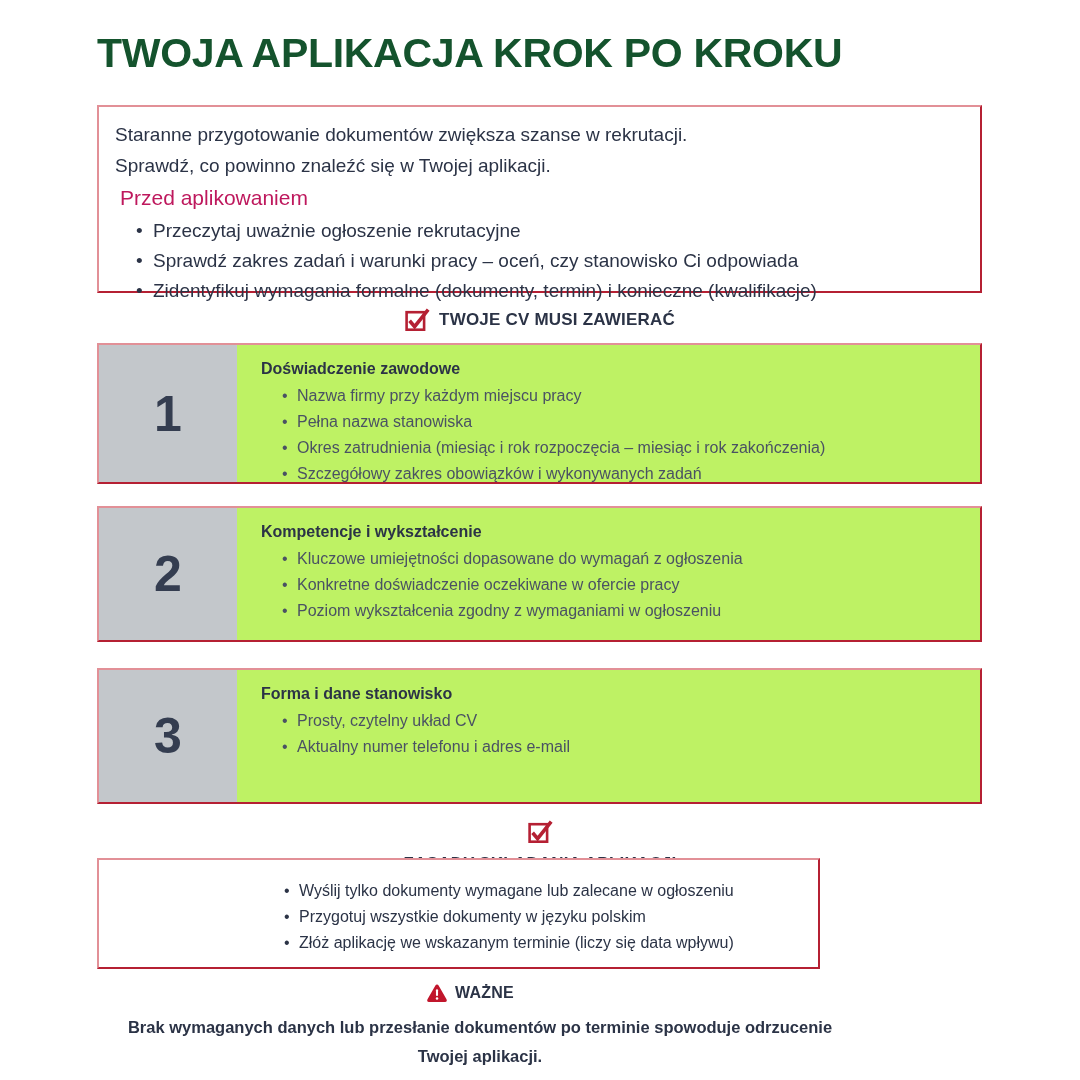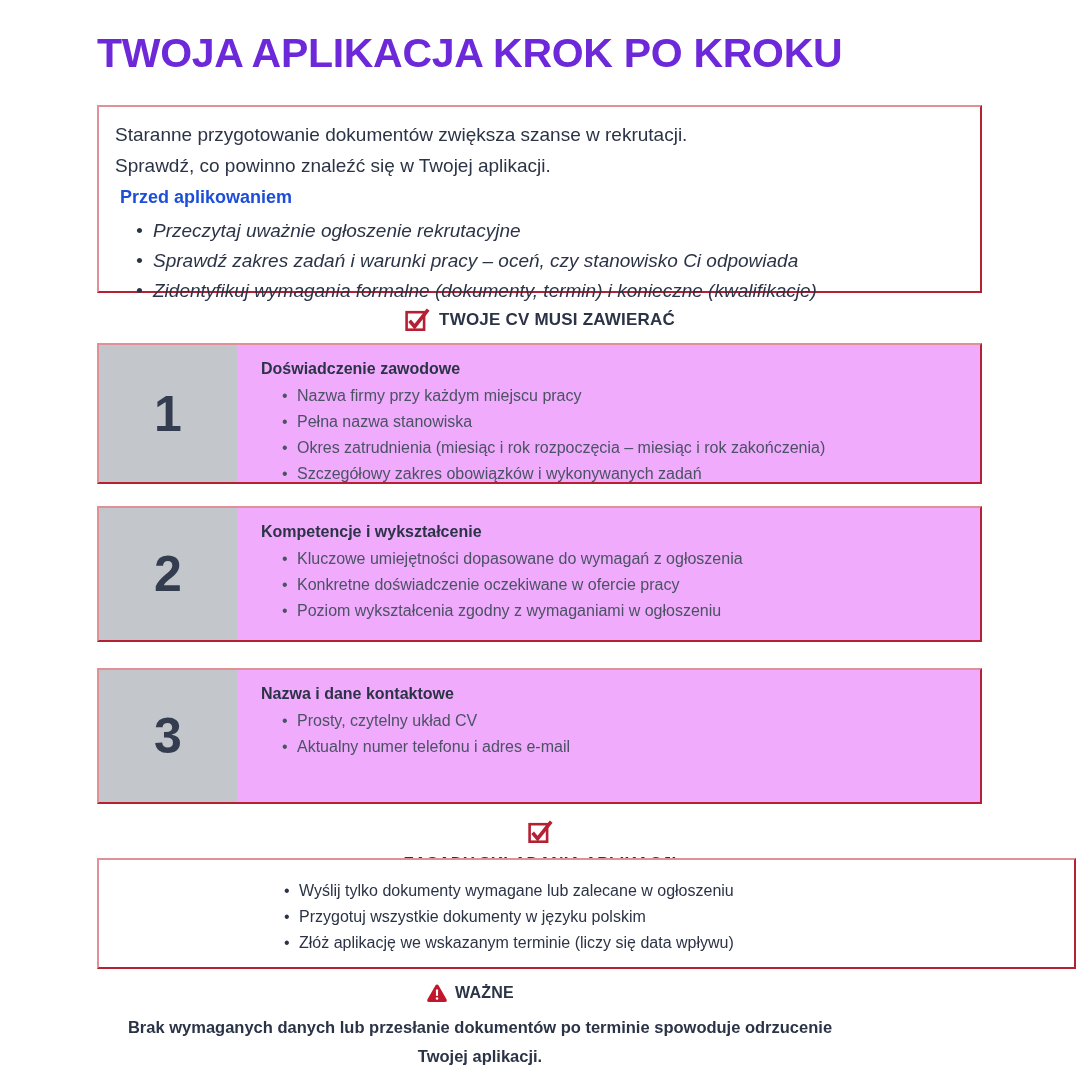--- a/index.html
+++ b/index.html
@@ -23,21 +23,21 @@
   }
 
   
   .title {
     position: absolute;
     left: 97px;
     top: 30px;
     font-size: 41px;
     font-weight: bold;
     letter-spacing: -0.3px;
-    color: #6d28d9;
+    color: #14532d;
     line-height: 1.15;
     white-space: nowrap;
   }
 
   
   .box {
     position: absolute;
     box-sizing: border-box;
     background: #ffffff;
     border-top: 2px solid #e29097;
@@ -54,32 +54,31 @@
     height: 188px;
     padding: 12px 16px 16px 16px;
   }
   .intro-line {
     font-size: 19px;
     line-height: 31px;
     color: #2b3346;
     white-space: nowrap;
   }
   .intro-sub {
-    font-size: 18px;
-    font-weight: bold;
+    font-size: 21px;
+    font-weight: normal;
     line-height: 33px;
-    color: #1d4ed8;
+    color: #be185d;
     padding-left: 5px;
     white-space: nowrap;
   }
   .intro ul {
     margin: 2px 0 0 0;
     padding-left: 38px;
     list-style: none;
-    font-style: italic;
   }
   .intro ul li {
     position: relative;
     font-size: 19px;
     line-height: 30px;
     color: #2b3346;
     white-space: nowrap;
   }
   .intro ul li::before {
     content: "\2022";
@@ -128,21 +127,21 @@
     align-items: center;
     justify-content: center;
     font-size: 50px;
     font-weight: bold;
     color: #343d50;
     line-height: 1;
   }
   .card .body {
     flex: 1 1 auto;
     padding: 13px 0 16px 24px;
-    background: #f0abfc;
+    background: #bef264;
   }
   .card .ctitle {
     font-size: 16px;
     font-weight: bold;
     color: #2b3346;
     line-height: 22px;
     margin-bottom: 3px;
     white-space: nowrap;
   }
   .card ul {
@@ -170,21 +169,21 @@
   #card2 { left: 97px; top: 506px; width: 885px; height: 136px; }
   #card3 { left: 97px; top: 668px; width: 885px; height: 136px; }
 
   #head1 { top: 307px; gap: 9px; }
   #head2 { top: 819px; flex-direction: column; }
 
   
   .rules {
     left: 97px;
     top: 858px;
-    width: 979px;
+    width: 723px;
     height: 111px;
     padding: 18px 0 0 0;
   }
   .rules ul {
     margin: 0;
     padding-left: 200px;
     list-style: none;
   }
   .rules ul li {
     position: relative;
@@ -283,21 +282,21 @@
         <li>Kluczowe umiejętności dopasowane do wymagań z ogłoszenia</li>
         <li>Konkretne doświadczenie oczekiwane w ofercie pracy</li>
         <li>Poziom wykształcenia zgodny z wymaganiami w ogłoszeniu</li>
       </ul>
     </div>
   </div>
 
   <div class="box card" id="card3">
     <div class="num">3</div>
     <div class="body">
-      <div class="ctitle">Nazwa i dane kontaktowe</div>
+      <div class="ctitle">Forma i dane stanowisko</div>
       <ul>
         <li>Prosty, czytelny układ CV</li>
         <li>Aktualny numer telefonu i adres e-mail</li>
       </ul>
     </div>
   </div>
 
   <div class="sec-head" id="head2">
     <span class="chk">
       <svg width="25" height="26" viewBox="0 0 25 26">

